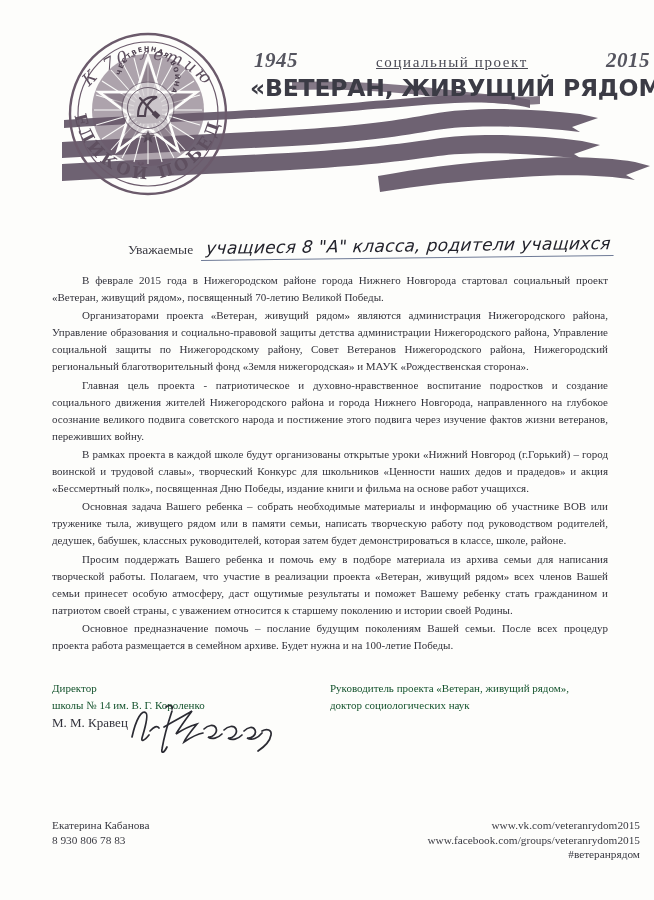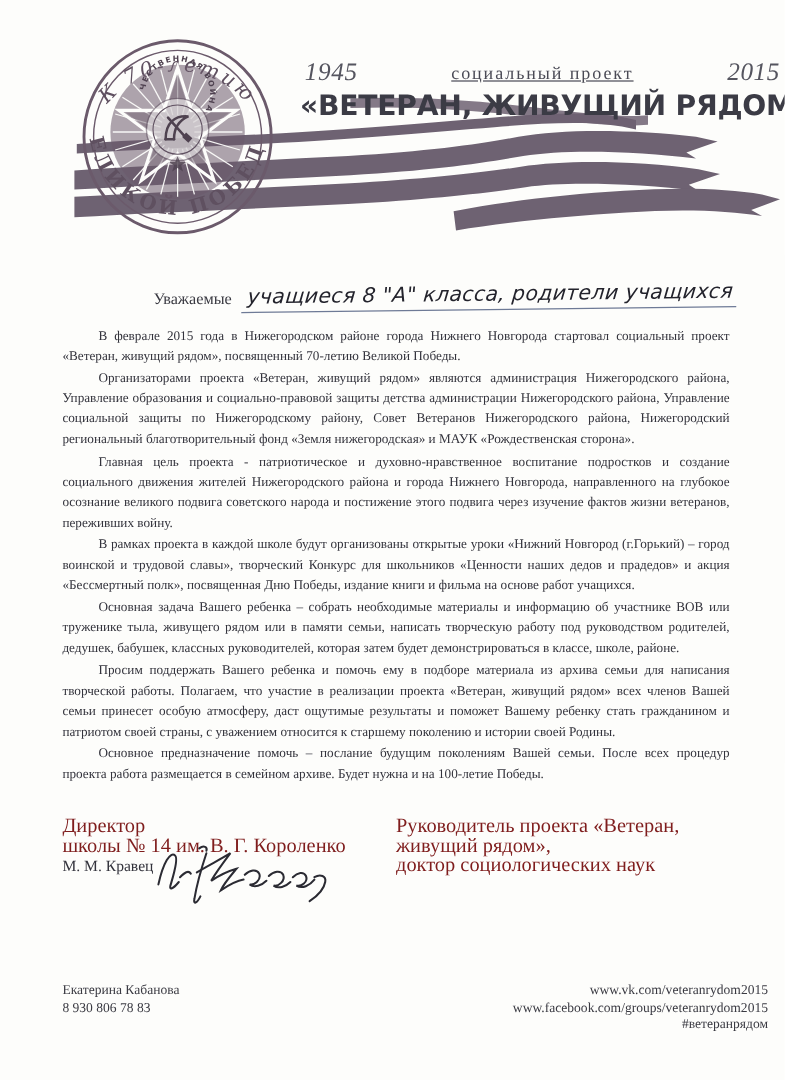--- a/index.html
+++ b/index.html
@@ -51,20 +51,21 @@
     align-items: flex-end;
     justify-content: space-between;
     padding: 0 4px;
   }
   .year {
     font-family: "Liberation Serif", serif;
     font-style: italic;
     font-size: 21px;
     color: #55555f;
     letter-spacing: 0.5px;
+    font-weight: bold;
   }
   .subtitle {
     font-size: 15px;
     color: #4a4a55;
     letter-spacing: 1.6px;
     padding-bottom: 2px;
     text-decoration: underline;
   }
   .main-title {
     margin-top: 1px;
@@ -124,23 +125,23 @@
     position: absolute;
     left: 52px;
     top: 680px;
     width: 572px;
     display: flex;
     justify-content: flex-start;
   }
   .sig-col-left { width: 278px; }
   .sig-col-right { width: 294px; }
   .sig-role {
-    font-size: 17px;
+    font-size: 11px;
     line-height: 16.5px;
-    color: #7f1d1d;
+    color: #14532d;
   }
   .sig-name-row {
     position: relative;
     height: 58px;
   }
   .sig-name {
     font-size: 13px;
     color: #33333c;
   }
   .sig-mark-left {

